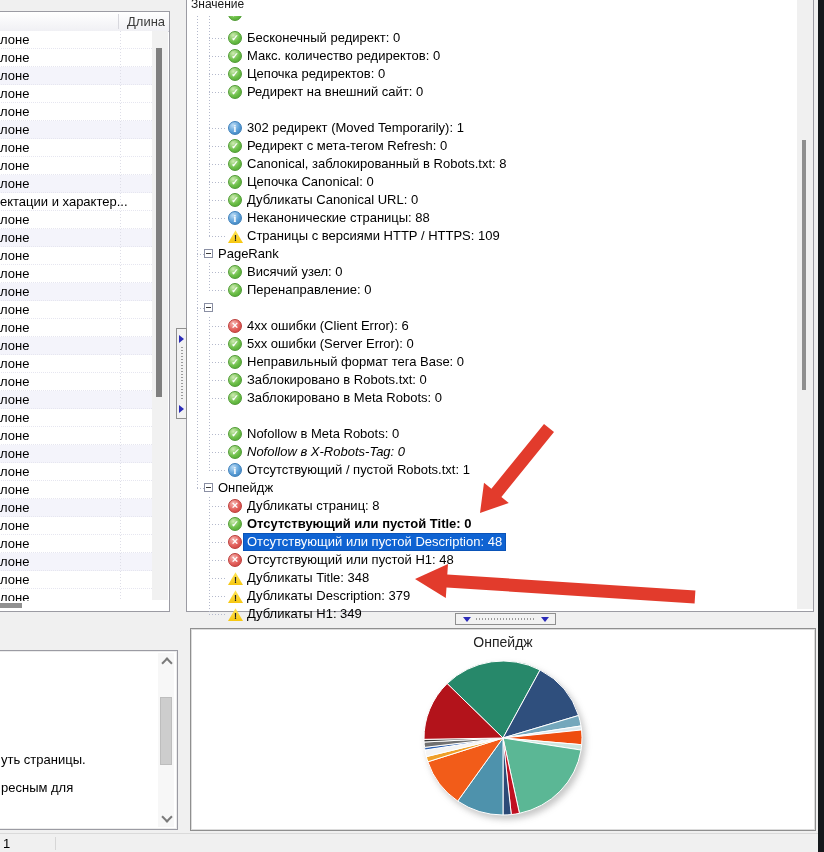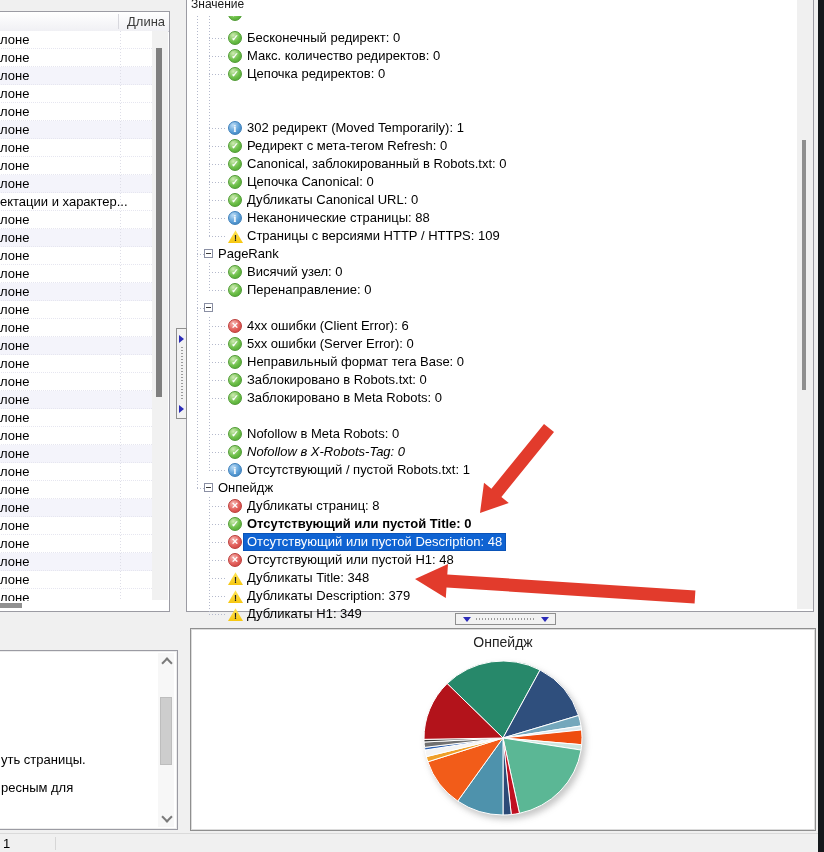--- a/index.html
+++ b/index.html
@@ -158,34 +158,39 @@
       <div class="trrow" style="top: 31px;">
         <span class="stub" style="left: 19px; top: 9px; width: 18px;"></span>
         <span class="ic check"></span>
         <span class="tlabel">Макс. количество редиректов: 0</span>
       </div>
       <div class="trrow" style="top: 49px;">
         <span class="stub" style="left: 19px; top: 9px; width: 18px;"></span>
         <span class="ic check"></span>
         <span class="tlabel">Цепочка редиректов: 0</span>
       </div>
+      <div class="trrow" style="top: 67px;">
+        <span class="stub" style="left: 19px; top: 9px; width: 18px;"></span>
+        <span class="ic check"></span>
+        <span class="tlabel">Редирект на внешний сайт: 0</span>
+      </div>
       <div class="trrow" style="top: 103px;">
         <span class="stub" style="left: 19px; top: 9px; width: 18px;"></span>
         <span class="ic info"></span>
         <span class="tlabel">302 редирект (Moved Temporarily): 1</span>
       </div>
       <div class="trrow" style="top: 121px;">
         <span class="stub" style="left: 19px; top: 9px; width: 18px;"></span>
         <span class="ic check"></span>
         <span class="tlabel">Редирект с мета-тегом Refresh: 0</span>
       </div>
       <div class="trrow" style="top: 139px;">
         <span class="stub" style="left: 19px; top: 9px; width: 18px;"></span>
         <span class="ic check"></span>
-        <span class="tlabel">Canonical, заблокированный в Robots.txt: 0</span>
+        <span class="tlabel">Canonical, заблокированный в Robots.txt: 8</span>
       </div>
       <div class="trrow" style="top: 157px;">
         <span class="stub" style="left: 19px; top: 9px; width: 18px;"></span>
         <span class="ic check"></span>
         <span class="tlabel">Цепочка Canonical: 0</span>
       </div>
       <div class="trrow" style="top: 175px;">
         <span class="stub" style="left: 19px; top: 9px; width: 18px;"></span>
         <span class="ic check"></span>
         <span class="tlabel">Дубликаты Canonical URL: 0</span>

